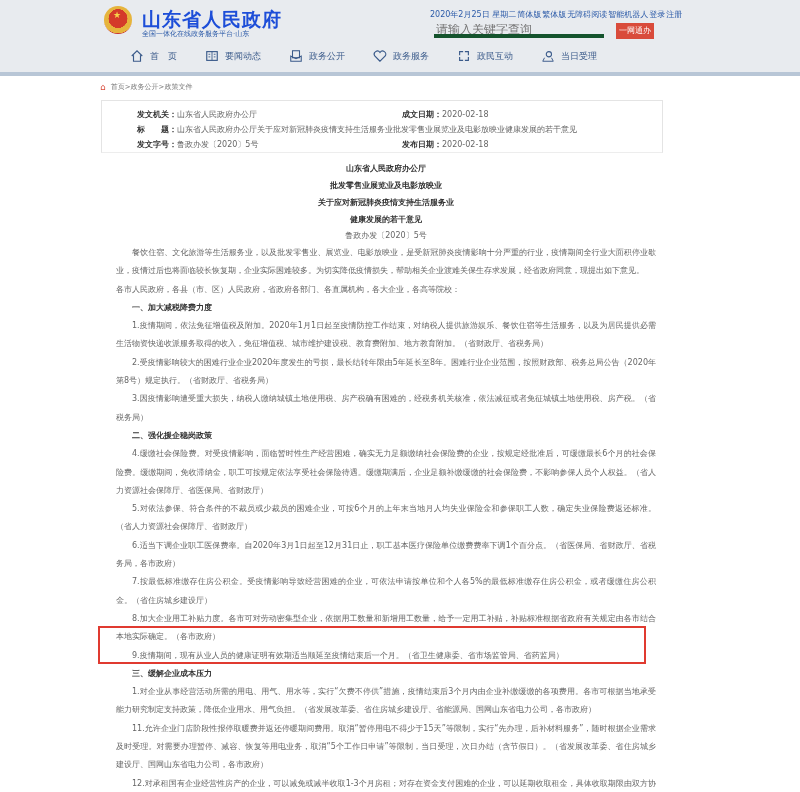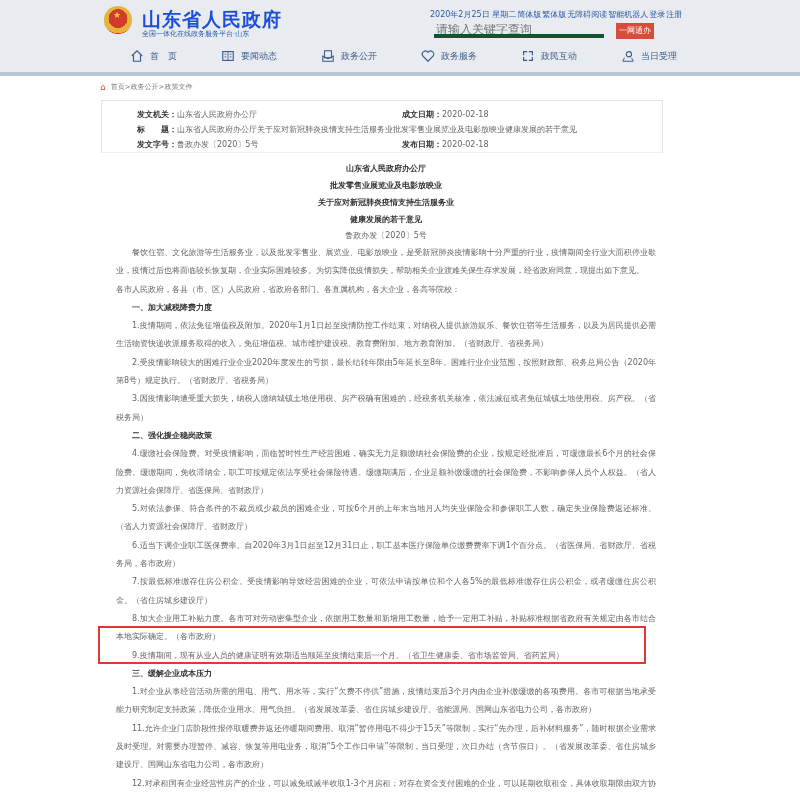--- a/index.html
+++ b/index.html
@@ -7,21 +7,21 @@
   .header { position: absolute; left: 0; top: 0; width: 800px; height: 72px; background: #e8ebef; }
   .header-bar { position: absolute; left: 0; top: 72px; width: 800px; height: 4px; background: #b8c6d6; }
   .emblem { position: absolute; left: 104px; top: 6px; width: 28px; height: 28px; border-radius: 50%; background: radial-gradient(circle at 50% 45%, #d43a2a 0 45%, #e6b43c 46% 70%, #c9312a 71%); }
   .emblem::after { content: "★"; position: absolute; left: 9px; top: 4px; font-size: 9px; color: #f7d34a; }
   .site-title { position: absolute; left: 142px; top: 7px; font-size: 19px; font-weight: bold; color: #1d4ed8; letter-spacing: 1px; }
   .site-sub { position: absolute; left: 142px; top: 29px; font-size: 7px; color: #2b5aa8; }
   .top-links { position: absolute; left: 430px; top: 9px; font-size: 8px; color: #2b5aa8; display: flex; gap: 1px; }
   .top-links span { white-space: nowrap; }
   .search-input { position: absolute; left: 434px; top: 24px; width: 170px; height: 14px; border: none; border-bottom: 4px solid #14532d; background: transparent; font-size: 12px; color: #999; padding-left: 2px; }
   .search-btn { position: absolute; left: 616px; top: 23px; width: 38px; height: 16px; background: #d94b3b; color: #fff; font-size: 8px; border: none; text-align: center; line-height: 16px; }
-  .nav { position: absolute; left: 130px; top: 49px; display: flex; gap: 16px; }
+  .nav { position: absolute; left: 130px; top: 49px; display: flex; gap: 0; }
   .nav-item { display: flex; align-items: center; margin-right: 28px; font-size: 9px; color: #3a5a8a; white-space: nowrap; cursor: pointer; }
   .nav-item svg { width: 14px; height: 14px; margin-right: 6px; }
   .breadcrumb { position: absolute; left: 100px; top: 82px; font-size: 7px; color: #777; display: flex; align-items: center; }
   .breadcrumb .home-ic { color: #d94b3b; font-size: 9px; margin-right: 5px; }
   .meta-box { position: absolute; left: 101px; top: 100px; width: 562px; height: 53px; border: 1px solid #e4e4e4; border-bottom: 1px solid #ededed; }
   .meta-row { position: absolute; font-size: 8px; color: #666; white-space: nowrap; }
   .meta-row b { color: #333; }
   .doc { position: absolute; left: 116px; top: 160px; width: 540px; }
   .doc-heading { text-align: center; font-size: 8px; font-weight: bold; color: #333; height: 17px; line-height: 17px; }
   .doc-num { text-align: center; font-size: 8px; color: #666; height: 16px; line-height: 16px; }

